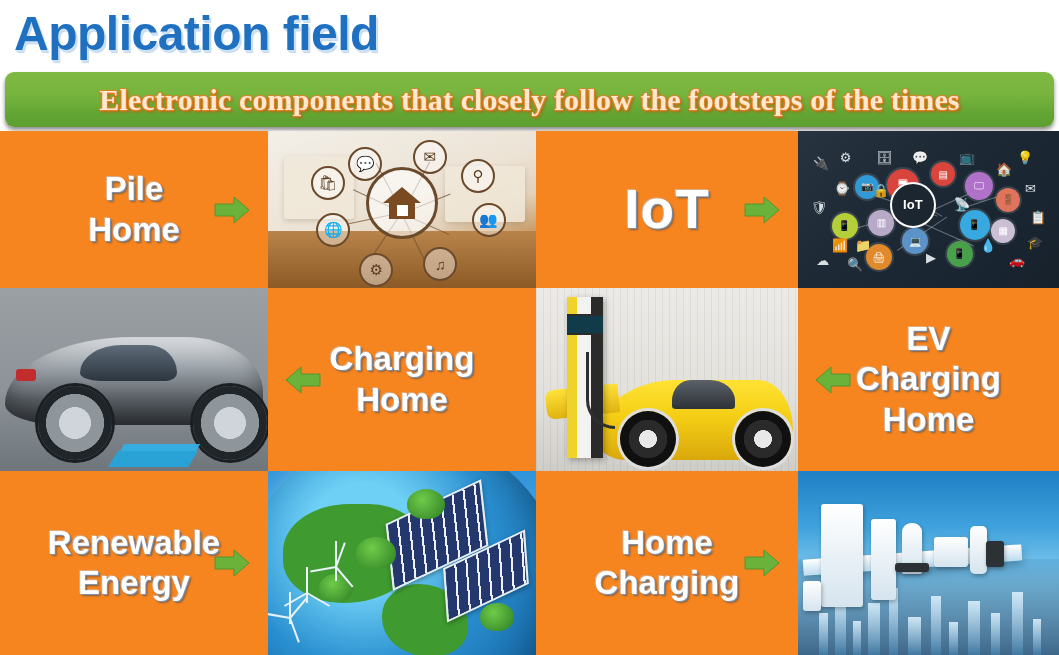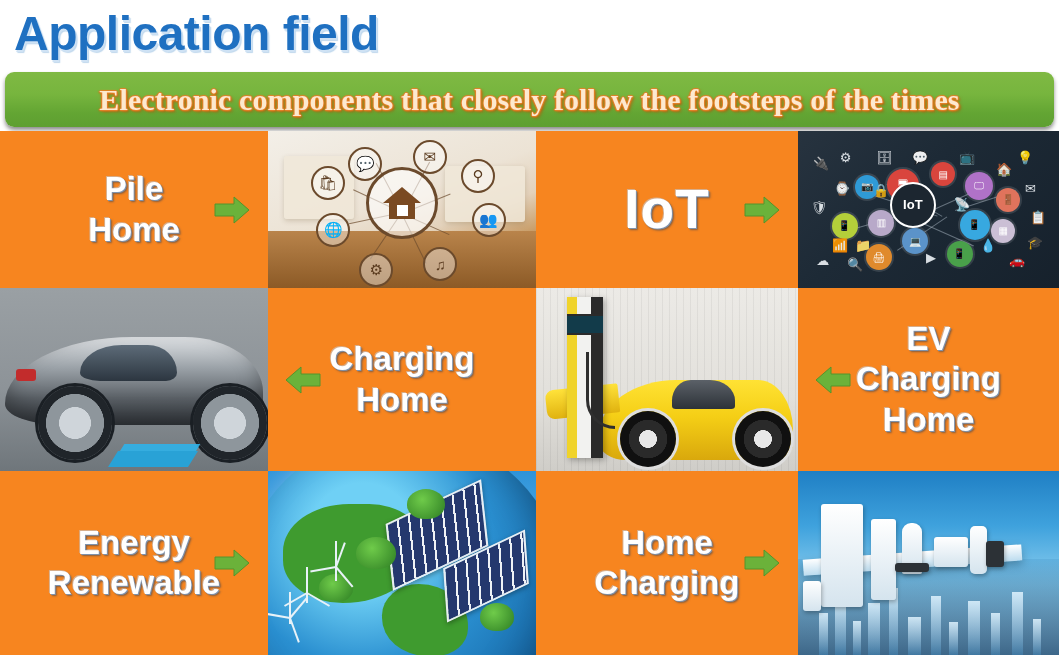--- a/index.html
+++ b/index.html
@@ -314,22 +314,22 @@
         <div>Charging</div>
         <div>Home</div>
       </div>
       <svg class="arrow left" viewBox="0 0 38 34">
         <polygon class="ar-g" points="36,11 17,11 17,4 2,17 17,30 17,23 36,23"></polygon>
       </svg>
     </div>
 
     <div class="cell text">
       <div class="label sz-lg">
+        <div>Renewable</div>
         <div>Energy</div>
-        <div>Renewable</div>
       </div>
       <svg class="arrow right" viewBox="0 0 38 34">
         <polygon class="ar-g" points="2,11 21,11 21,4 36,17 21,30 21,23 2,23"></polygon>
       </svg>
     </div>
 
     <div class="cell">
       <div class="pic p-renew">
         <div class="re-sun"></div>
         <div class="re-globe">

